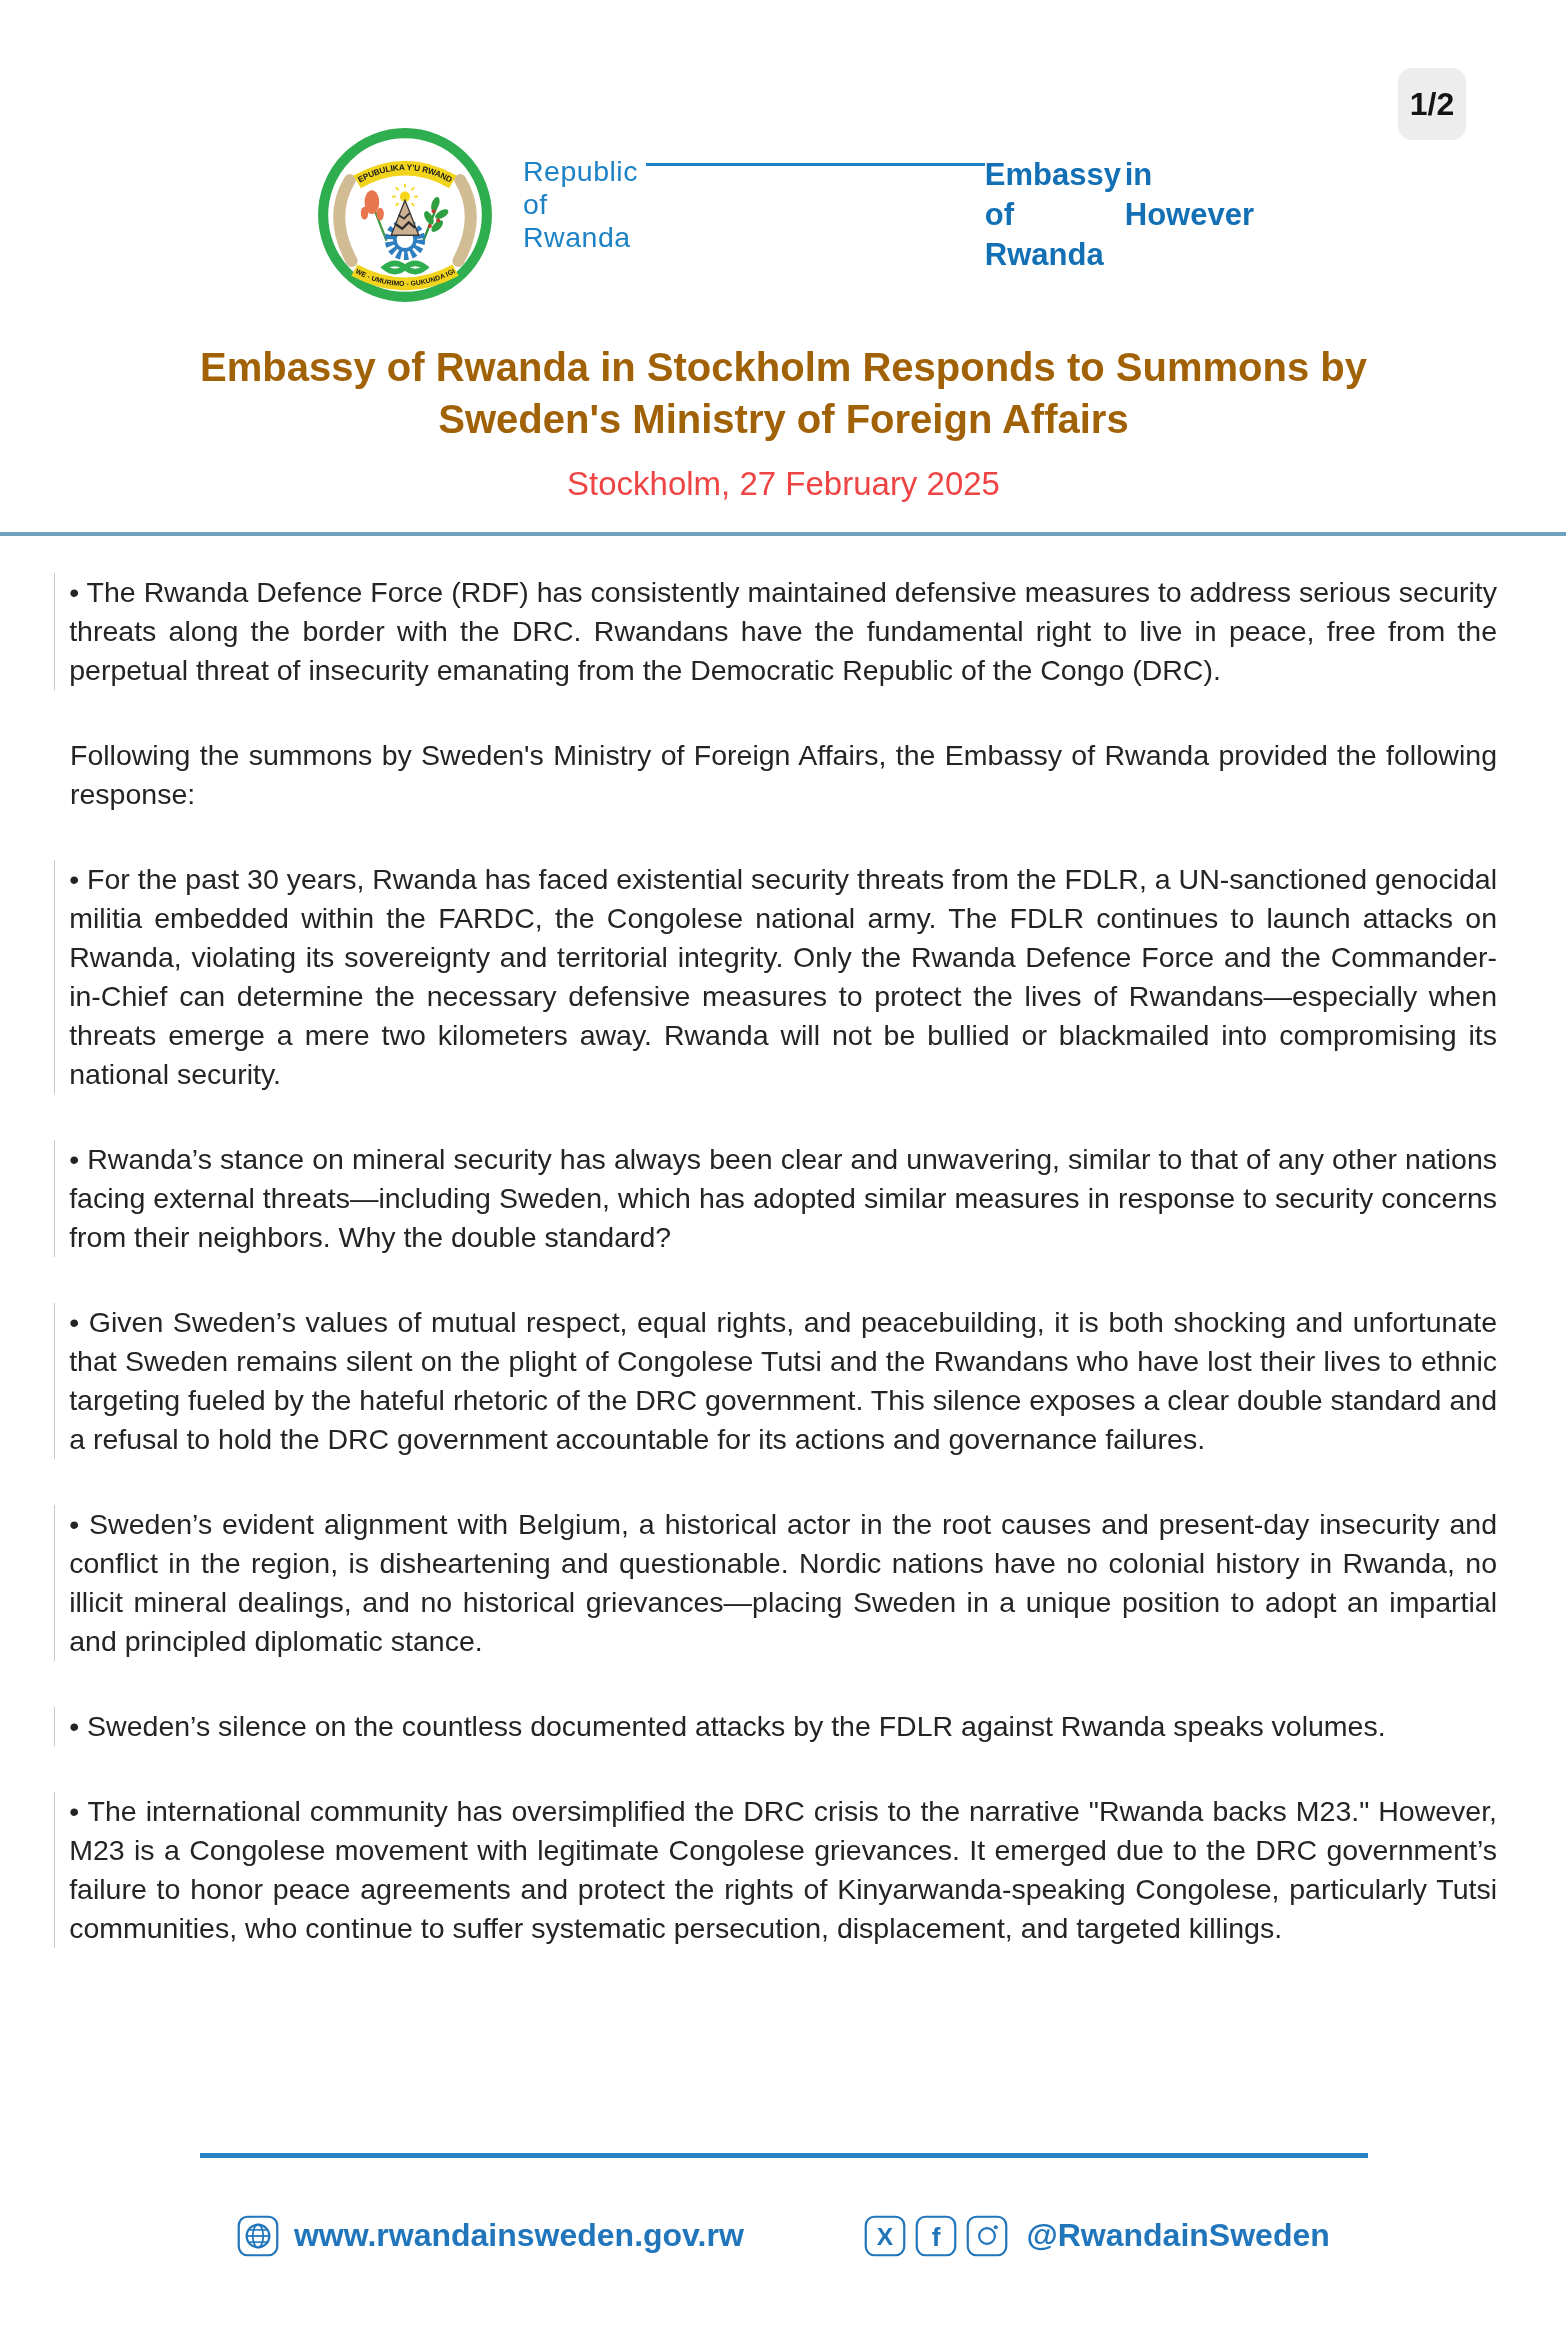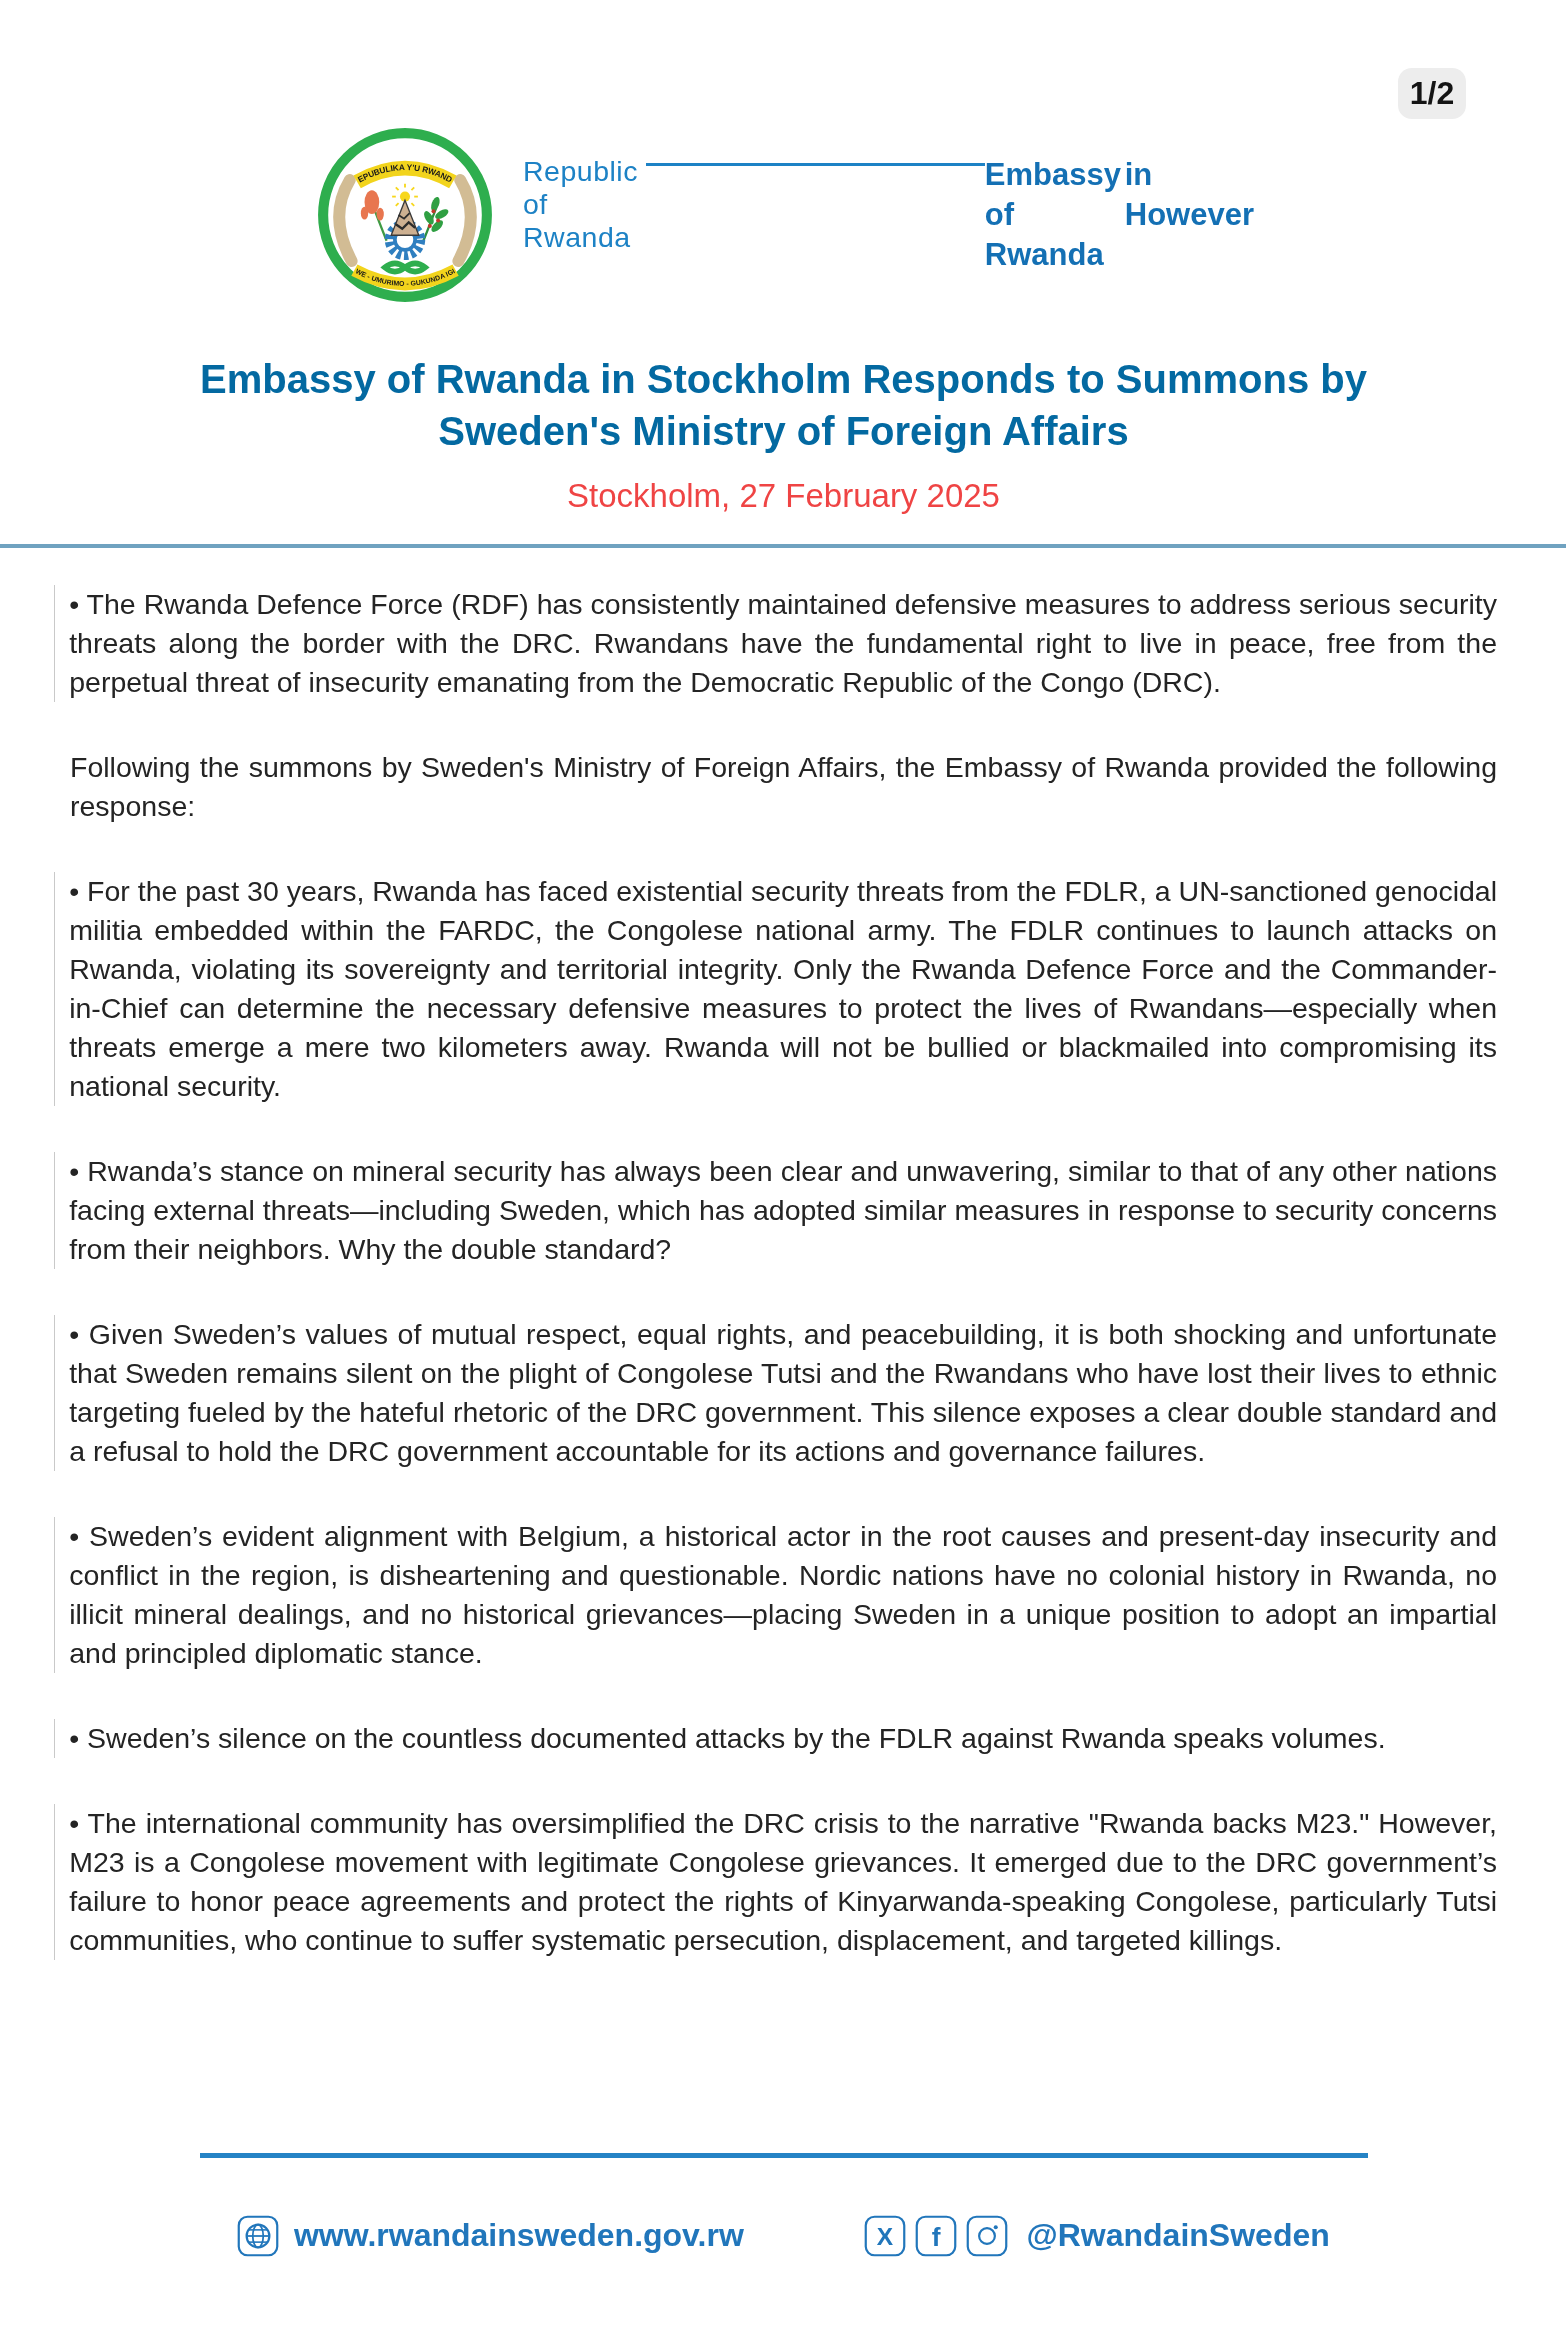--- a/index.html
+++ b/index.html
@@ -3,35 +3,35 @@
 <meta charset="utf-8">
 <style>
   html,body { margin:0; padding:0; background:#ffffff; }
   .page {
     width:1567px; height:2351px; position:relative; background:#ffffff;
     font-family:"Liberation Sans","DejaVu Sans",sans-serif; overflow:hidden;
   }
 
   
   .badge {
-    position:absolute; top:68px; left:1398px; width:68px; height:51px;
+    position:absolute; top:68px; left:1398px; width:68px; height:72px;
     background:#ededed; border-radius:13.8px; display:flex; align-items:center;
     justify-content:center; font-size:32px; font-weight:bold; color:#141414;
   }
 
   
   .header { display:flex; justify-content:center; align-items:center; gap:26px; padding-top:123px; }
   .logo-wrap svg.coa { width:184px; height:184px; display:block; }
   .org { display:flex; min-width:303px; }
   .org-line1 { font-size:28.5px; color:#1d82c5; font-weight:400; letter-spacing:0.5px; }
   .org-underline { height:2.8px; background:#1d82c5; margin:7.3px 0 8.3px 0; width:100%; }
   .org-bold { font-size:31px; font-weight:bold; color:#1470b4; line-height:1.28; }
 
   
-  .title { margin-top:46px; text-align:center; color:#0369a1; font-weight:bold;
+  .title { margin-top:34px; text-align:center; color:#a16207; font-weight:bold;
            font-size:40px; line-height:1.3; }
   .dateline { margin-top:20px; text-align:center; color:#ef4444; font-size:33px; font-weight:400; }
 
   .top-divider { margin-top:29px; width:100%; height:3.7px; background:#6fa2c0; }
 
   
   .body { padding:0 70px; margin-top:37px; font-size:28.5px; line-height:39px;
           color:#242424; text-align:justify; }
   .para { margin:0 0 46px 0; }
   .bullet { border-left:1.8px solid #c9c9c9; padding-left:14.7px; margin-left:-16.5px; }

